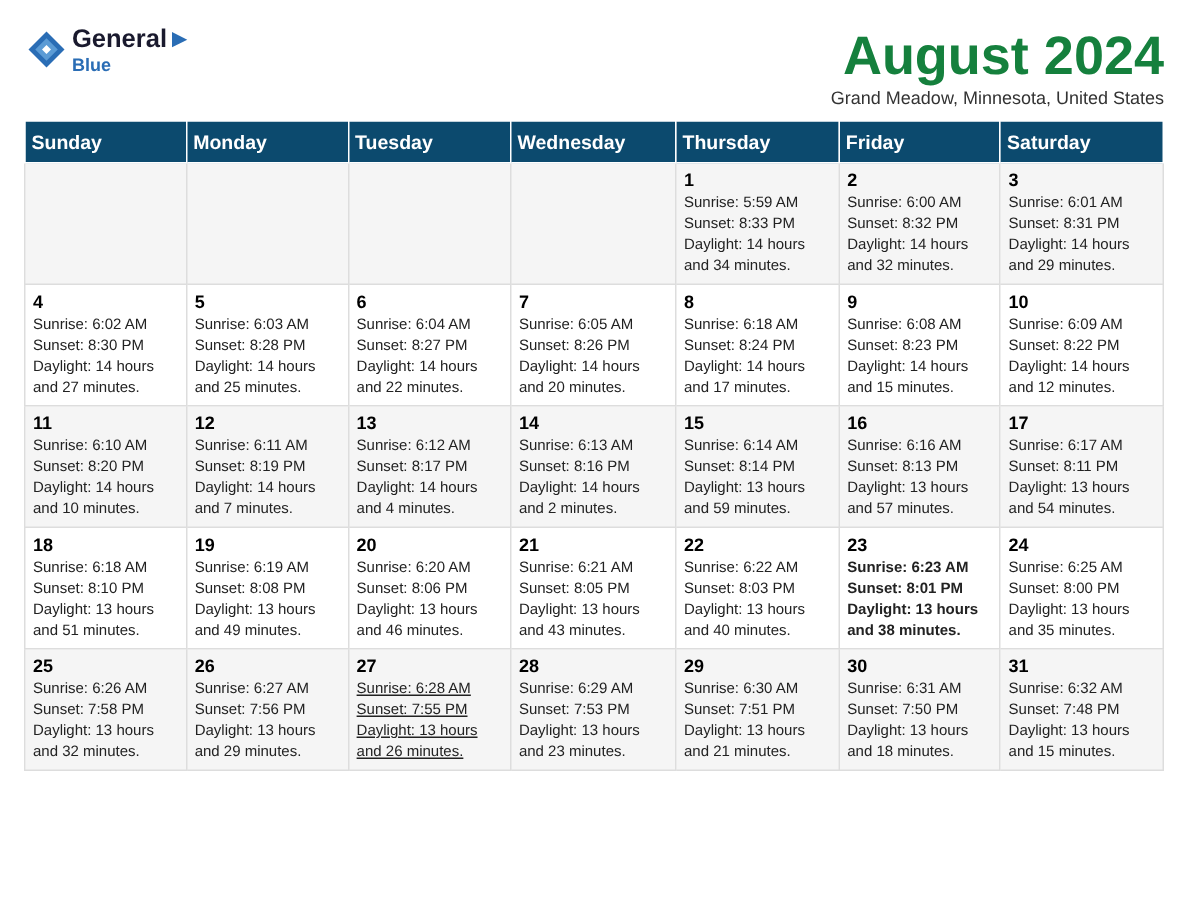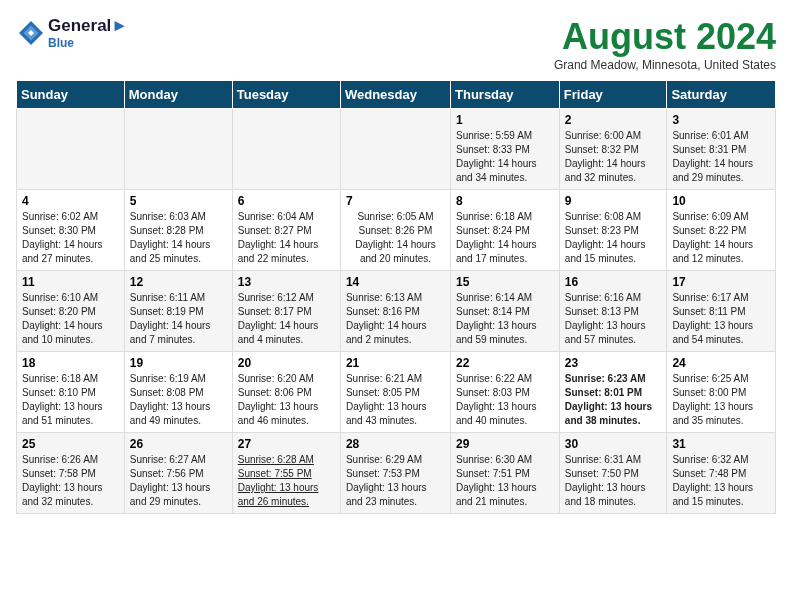--- a/index.html
+++ b/index.html
@@ -162,21 +162,21 @@
         </td>
         <td>
           <div class="day-number">6</div>
           <div class="day-info" style="white-space: pre-line;">Sunrise: 6:04 AM
 Sunset: 8:27 PM
 Daylight: 14 hours
 and 22 minutes.</div>
         </td>
         <td>
           <div class="day-number">7</div>
-          <div class="day-info" style="white-space: pre-line; text-align: center;">Sunrise: 6:05 AM
+          <div class="day-info" style="white-space: pre-line;">Sunrise: 6:05 AM
 Sunset: 8:26 PM
 Daylight: 14 hours
 and 20 minutes.</div>
         </td>
         <td>
           <div class="day-number">8</div>
           <div class="day-info" style="white-space: pre-line;">Sunrise: 6:18 AM
 Sunset: 8:24 PM
 Daylight: 14 hours
 and 17 minutes.</div>

